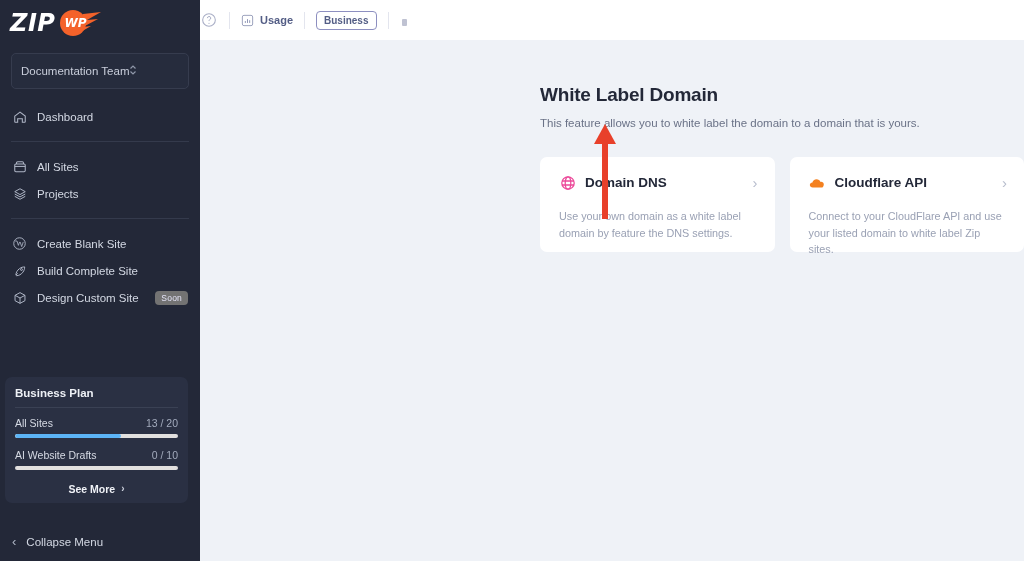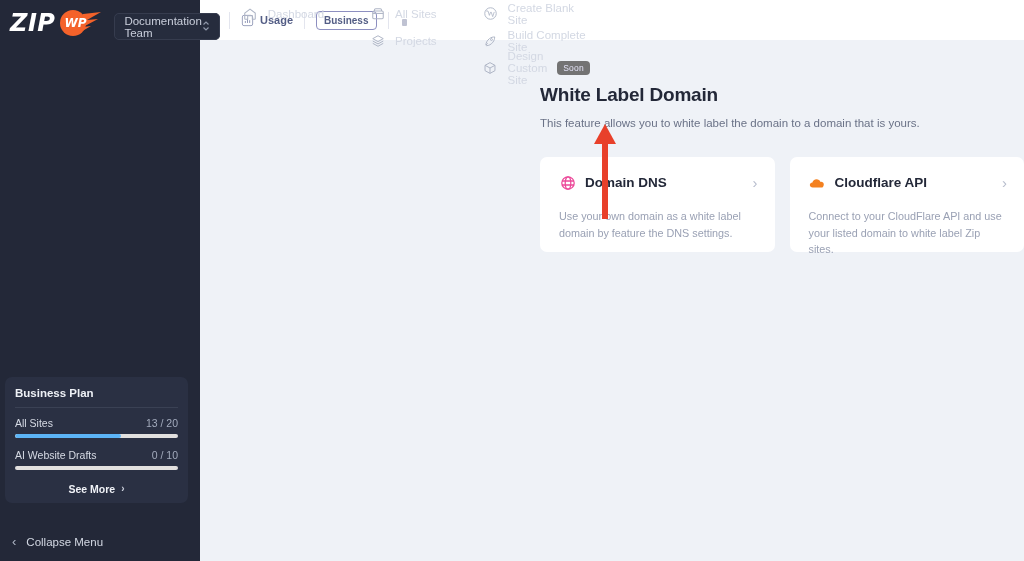--- a/index.html
+++ b/index.html
@@ -8,21 +8,21 @@
     font-family: "Liberation Sans", sans-serif;
     background: #eff2f7;
     overflow: hidden;
   }
   .app { display: flex; width: 1024px; height: 561px; }
 
   
   .sidebar {
     width: 200px; height: 561px;
     background: #232838;
-    display: flex; flex-direction: row;
+    display: flex; flex-direction: column;
     flex: 0 0 200px;
     position: relative;
   }
   .logo-wrap { padding: 9px 0 0 10px; height: 40px; }
   .logo { display: flex; align-items: center; gap: 2px; }
   .logo-zip {
     color: #ffffff; font-size: 24px; font-weight: bold;
     letter-spacing: 0.5px; font-style: italic;
     font-family: "DejaVu Sans", sans-serif;
   }
@@ -32,29 +32,29 @@
   }
   .logo-badge svg { position: absolute; left: 0; top: 0; }
   .logo-wp {
     position: relative; color: #ffffff; font-size: 12px;
     font-weight: bold; font-style: italic; left: -5px;
     font-family: "DejaVu Sans", sans-serif;
   }
 
   .team-select {
     margin: 13px 11px 0 11px;
-    height: 27px;
+    height: 36px;
     border: 1px solid #39405420;
     outline: 1px solid #363c4e;
     outline-offset: -1px;
     border-radius: 5px;
     display: flex; align-items: center;
     padding: 0 9px;
     color: #c9cedb; font-size: 11.5px;
-    justify-content: space-between;
+    justify-content: flex-start;
     background: #262c3d;
   }
   .team-select .updown { color: #8f97a9; font-size: 9px; line-height: 1; text-align: center;}
 
   .nav-group { padding: 0 0; }
   .nav-item {
     display: flex; align-items: center;
     height: 27px;
     padding: 0 12px;
     color: #d3d8e3;

